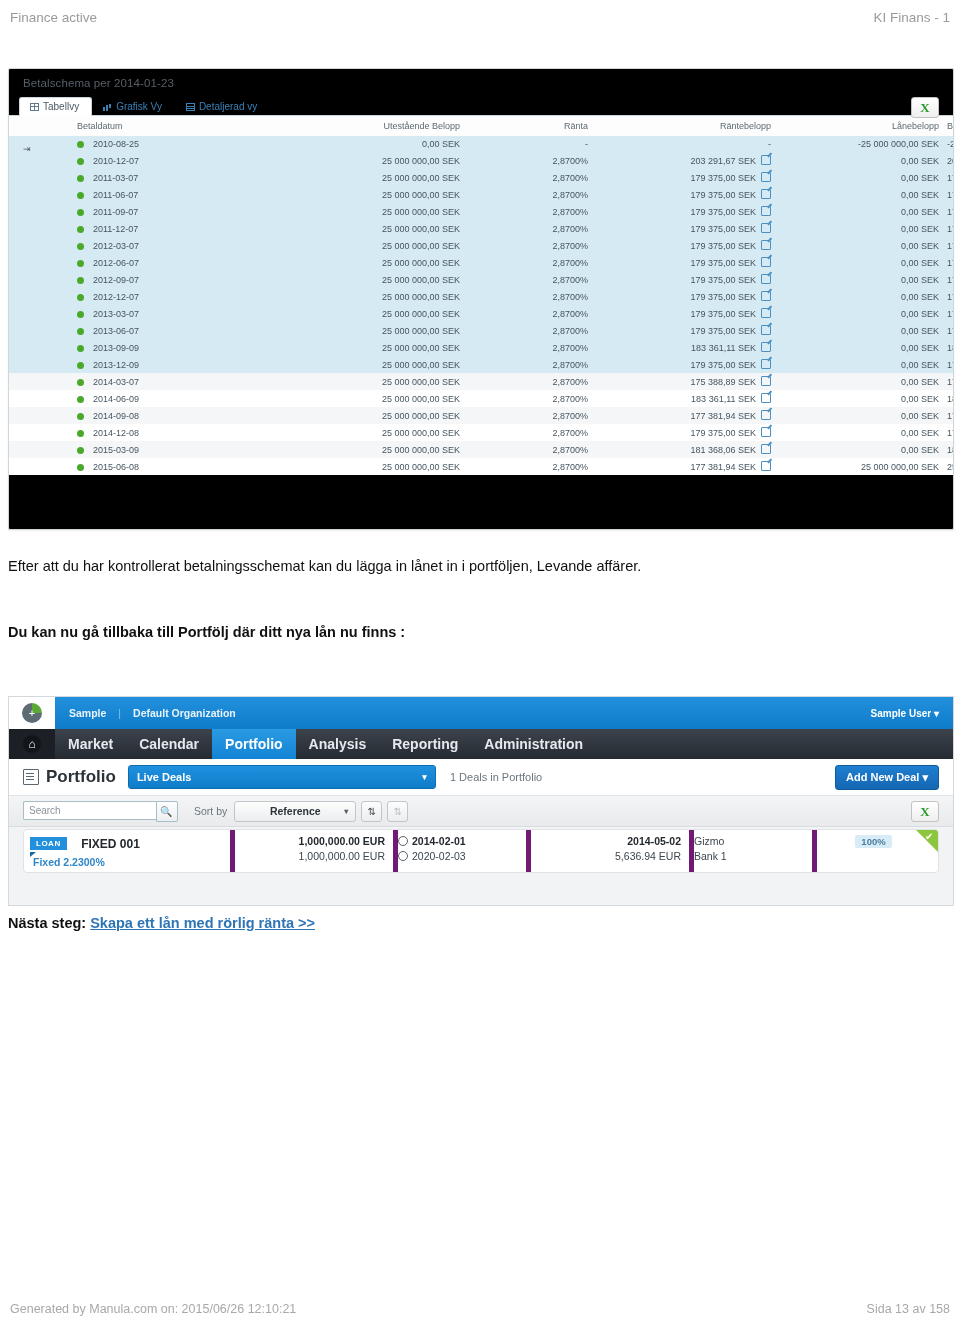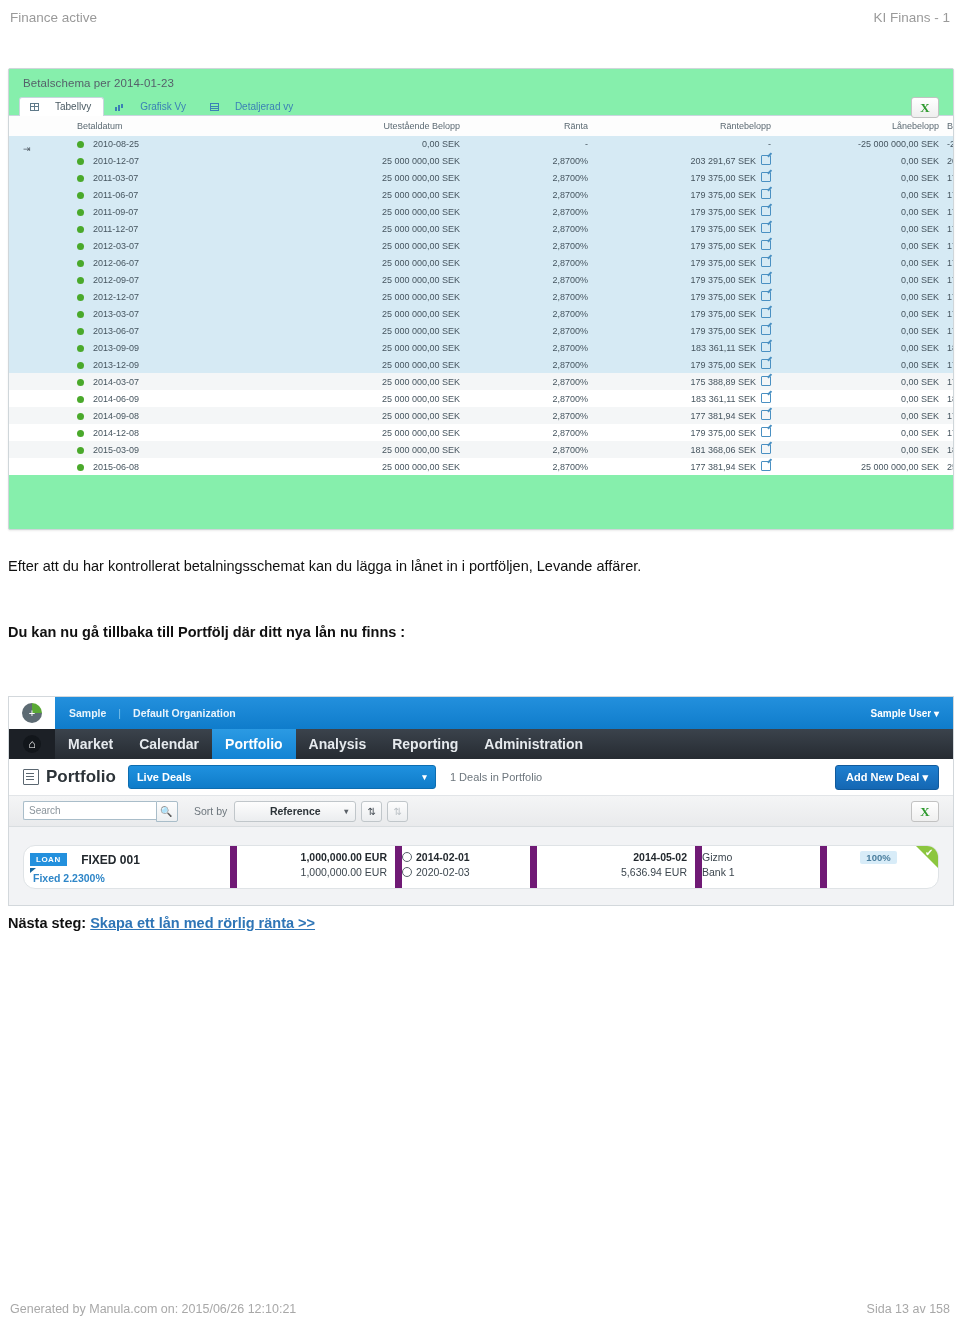--- a/index.html
+++ b/index.html
@@ -29,21 +29,21 @@
     color: #9a9a9a;
   }
 
   
   .shot1 {
     position: absolute;
     left: 8px;
     top: 68px;
     width: 944px;
     height: 460px;
-    background: #86efac;
+    background: #000000;
     border: 1px solid #cfd6da;
     border-radius: 2px;
     box-shadow: 0 1px 2px rgba(0,0,0,.08);
     overflow: hidden;
     font-size: 9px;
     color: #4a5a63;
   }
   .shot1-title {
     padding: 8px 0 4px 14px;
     font-size: 11.5px;
@@ -53,21 +53,21 @@
   .shot1-tabs {
     display: flex;
     align-items: flex-end;
     padding-left: 10px;
     height: 22px;
     border-bottom: 1px solid #c9d6de;
   }
   .shot1-tab {
     display: flex;
     align-items: center;
-    gap: 16px;
+    gap: 4px;
     padding: 3px 12px 4px 10px;
     font-size: 10px;
     color: #3b80b5;
     border: 1px solid transparent;
     border-bottom: none;
     position: relative;
     top: 1px;
   }
   .shot1-tab.active {
     color: #4a5a63;
@@ -395,25 +395,25 @@
     border-radius: 3px;
     background: linear-gradient(#fdfdfd,#ebedef);
     display: flex; align-items: center; justify-content: center;
     font-size: 10px;
     color: #404850;
   }
   .sort-dir.off { color: #b9bfc4; }
   .toolbar .xls-btn { right: 14px; top: 5px; }
 
   .deal-card {
-    margin: 18px 14px 0 14px;
+    margin: 2px 14px 0 14px;
     height: 42px;
     background: #ffffff;
     border: 1px solid #dfe3e6;
-    border-radius: 12px;
+    border-radius: 4px;
     display: flex;
     align-items: stretch;
     position: relative;
     overflow: hidden;
   }
   .deal-left { width: 200px; padding: 4px 0 0 6px; position: relative; }
   .loan-badge {
     display: inline-block;
     background: #2390dd;
     color: #fff;
@@ -446,21 +446,21 @@
     font-weight: bold;
     color: #2e86c8;
   }
   .deal-col {
     padding: 5px 8px 0 0;
     font-size: 10.5px;
     color: #3c464e;
     display: flex;
     flex-direction: column;
     gap: 3px;
-    border-left: 7px solid #701a75;
+    border-left: 5px solid #701a75;
   }
   .deal-col .r1 { font-weight: bold; color: #23292e; }
   .deal-col.amt { width: 150px; text-align: right; align-items: flex-end; }
   .deal-col.date { width: 120px; }
   .deal-col.next { width: 150px; text-align: right; align-items: flex-end; }
   .deal-col.cp { width: 110px; }
   .deal-col.pct { flex: 1; align-items: center; }
   .clock-ic {
     display: inline-block;
     width: 8px; height: 8px;

